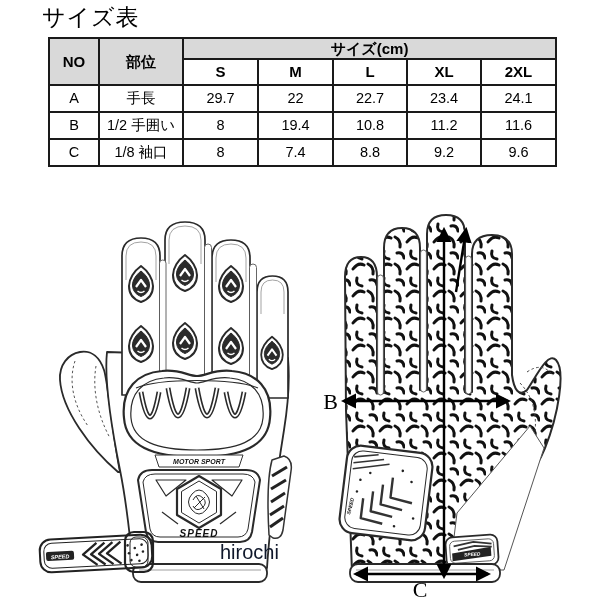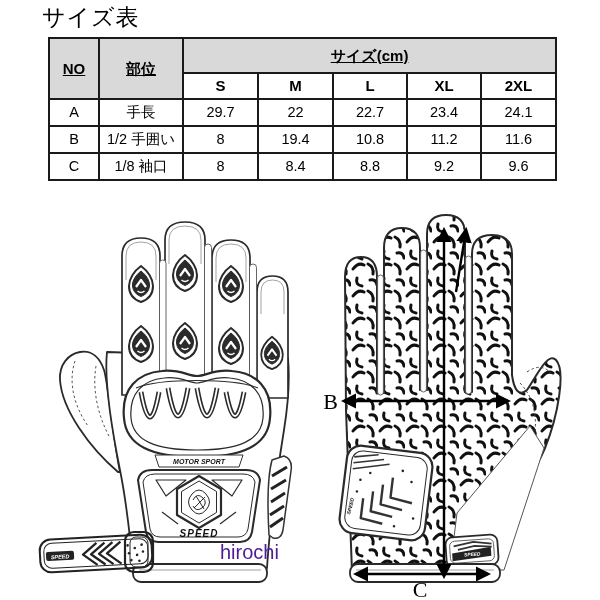--- a/index.html
+++ b/index.html
@@ -15,25 +15,25 @@
     position:absolute;left:48px;top:37px;width:507px;
     border-collapse:collapse;table-layout:fixed;
     font-size:14.5px;color:#000;text-align:center;
   }
   table.size-table td,table.size-table th{
     border:2px solid #1a1a1a;padding:0;line-height:1.05;
     overflow:hidden;white-space:nowrap;
   }
   table.size-table th{background:#d9d9d9;font-weight:bold;font-size:15px;}
   table.size-table th.size-col{background:#ffffff;}
-  tr.hrow1{height:35px;text-decoration:underline;}
+  tr.hrow1{height:21px;}
   tr.hrow2{height:26px;}
   tr.drow{height:27px;}
   .watermark{
-    position:absolute;left:220px;top:541px;font-size:20px;color:#4c1d95;z-index:5;
+    position:absolute;left:220px;top:541px;font-size:20px;color:#0f172a;z-index:5;
   }
   svg text{font-family:"Liberation Sans",sans-serif;}
   svg text.serif{font-family:"Liberation Serif",serif;}
   .diagram-wrap{position:absolute;left:0;top:180px;width:600px;height:420px;}
 </style>
 </head>
 <body>
 
 <div class="page-title">サイズ表</div>
 
@@ -75,21 +75,21 @@
     <td>8</td>
     <td>19.4</td>
     <td>10.8</td>
     <td>11.2</td>
     <td>11.6</td>
   </tr>
   <tr class="drow">
     <td>C</td>
     <td>1/8 袖口</td>
     <td>8</td>
-    <td>8.4</td>
+    <td>7.4</td>
     <td>8.8</td>
     <td>9.2</td>
     <td>9.6</td>
   </tr>
 </tbody>
   </table>
 
 <div class="diagram-wrap">
 <svg width="600" height="420" viewBox="0 0 600 420" xmlns="http://www.w3.org/2000/svg">
   <defs>

